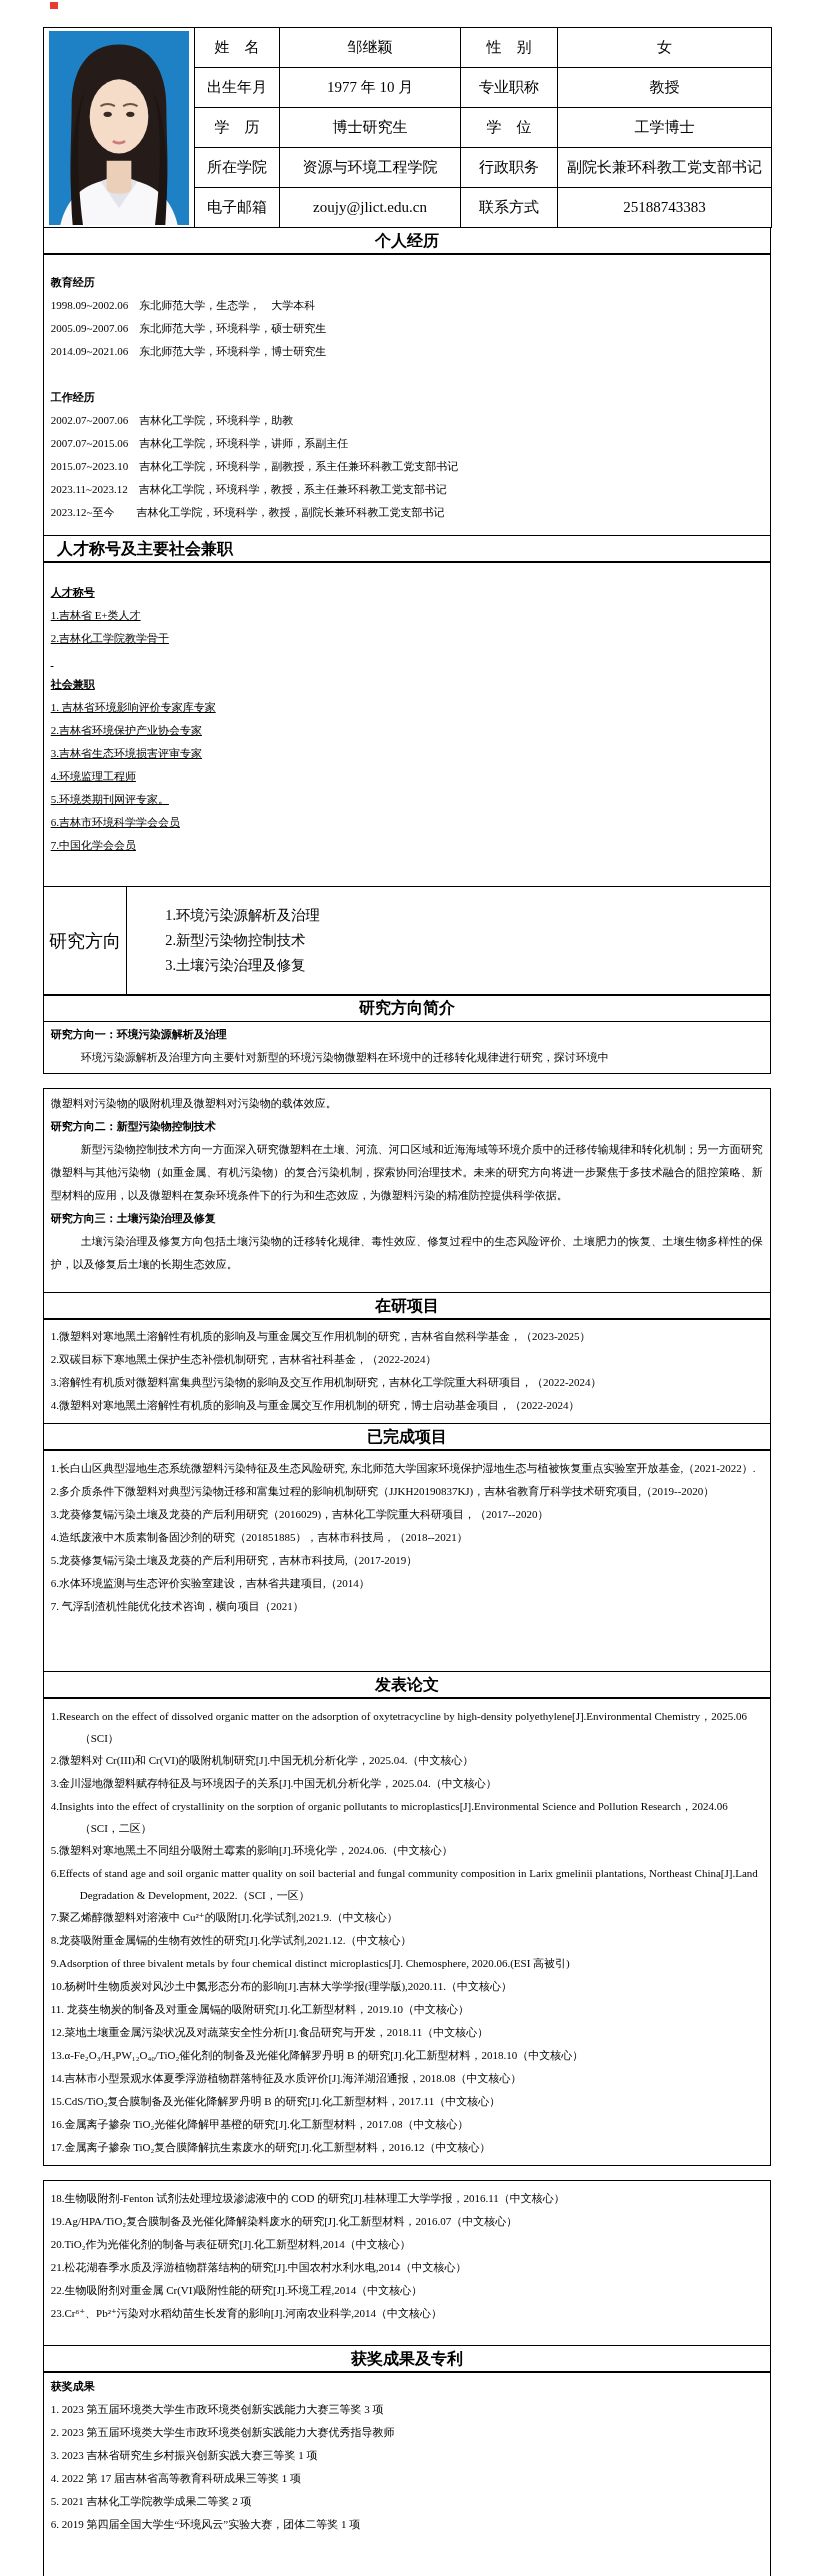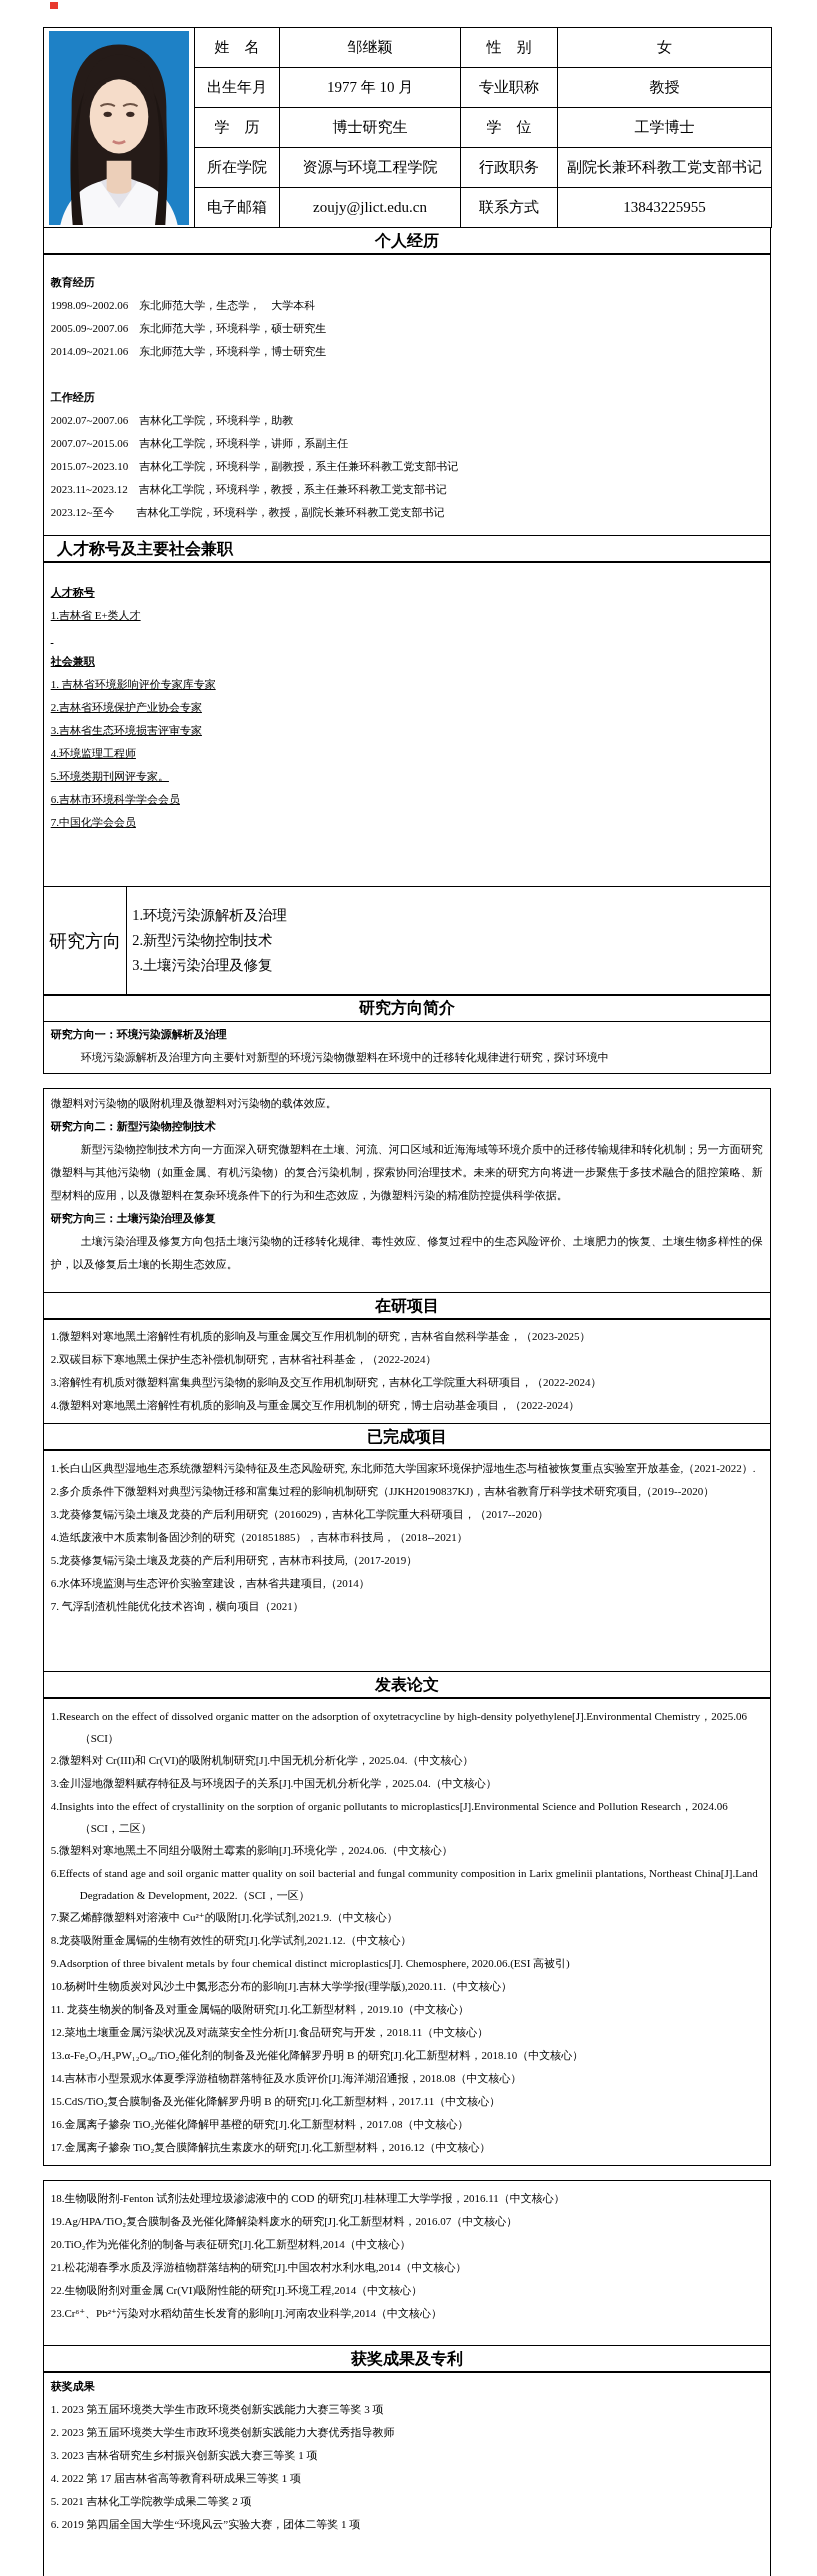--- a/index.html
+++ b/index.html
@@ -55,21 +55,21 @@
   .h-papers2   { min-height: 166px; }
   .h-awards    { min-height: 348px; padding-top: 2.6px; padding-bottom: 2.6px; line-height: 23px; }
 
   .gap { height: 14.4px; }
   .after-gap { margin-top: 0; }
 
   
   .rd-row { display: flex; border: 1.5px solid #000; margin-top: -1.5px; min-height: 110px; }
   .rd-label { width: 83px; border-right: 1px solid #000; display: flex; align-items: center; justify-content: center; font-size: 18px; }
   .rd-content { flex: 1; display: flex; flex-direction: column; justify-content: center; padding-left: 5.2px; font-size: 14.4px; }
-  .rd-content .ln { min-height: 25px; line-height: 25px; }
+  .rd-content .ln { min-height: 25px; line-height: 25px; margin-left: 33px; }
 </style>
 </head>
 <body>
 
 <div class="page">
   <div class="red-marker" style="background: rgb(232, 58, 46);"></div>
 
   <div class="doc">
 
     <table class="info">
@@ -122,21 +122,21 @@
       <tr>
         <td>所在学院</td>
         <td>资源与环境工程学院</td>
         <td>行政职务</td>
         <td>副院长兼环科教工党支部书记</td>
       </tr>
       <tr>
         <td>电子邮箱</td>
         <td>zoujy@jlict.edu.cn</td>
         <td>联系方式</td>
-        <td>13843225955</td>
+        <td>25188743383</td>
       </tr>
     </tbody>
       </table>
 
     <div class="band center">个人经历</div>
     <div class="box h-personal">
         <div class="ln b">教育经历</div>
         <div class="ln">1998.09~2002.06　东北师范大学，生态学，　大学本科</div>
         <div class="ln">2005.09~2007.06　东北师范大学，环境科学，硕士研究生</div>
         <div class="ln">2014.09~2021.06　东北师范大学，环境科学，博士研究生</div>
@@ -146,20 +146,21 @@
         <div class="ln">2007.07~2015.06　吉林化工学院，环境科学，讲师，系副主任</div>
         <div class="ln">2015.07~2023.10　吉林化工学院，环境科学，副教授，系主任兼环科教工党支部书记</div>
         <div class="ln">2023.11~2023.12　吉林化工学院，环境科学，教授，系主任兼环科教工党支部书记</div>
         <div class="ln">2023.12~至今　　吉林化工学院，环境科学，教授，副院长兼环科教工党支部书记</div>
       </div>
 
     <div class="band left">人才称号及主要社会兼职</div>
     <div class="box h-talent">
         <div class="ln b">人才称号</div>
         <div class="ln">1.吉林省 E+类人才</div>
+        <div class="ln">2.吉林化工学院教学骨干</div>
         <div class="ln blank">&nbsp;</div>
         <div class="ln b">社会兼职</div>
         <div class="ln">1. 吉林省环境影响评价专家库专家</div>
         <div class="ln">2.吉林省环境保护产业协会专家</div>
         <div class="ln">3.吉林省生态环境损害评审专家</div>
         <div class="ln">4.环境监理工程师</div>
         <div class="ln">5.环境类期刊网评专家。</div>
         <div class="ln">6.吉林市环境科学学会会员</div>
         <div class="ln">7.中国化学会会员</div>
       </div>

